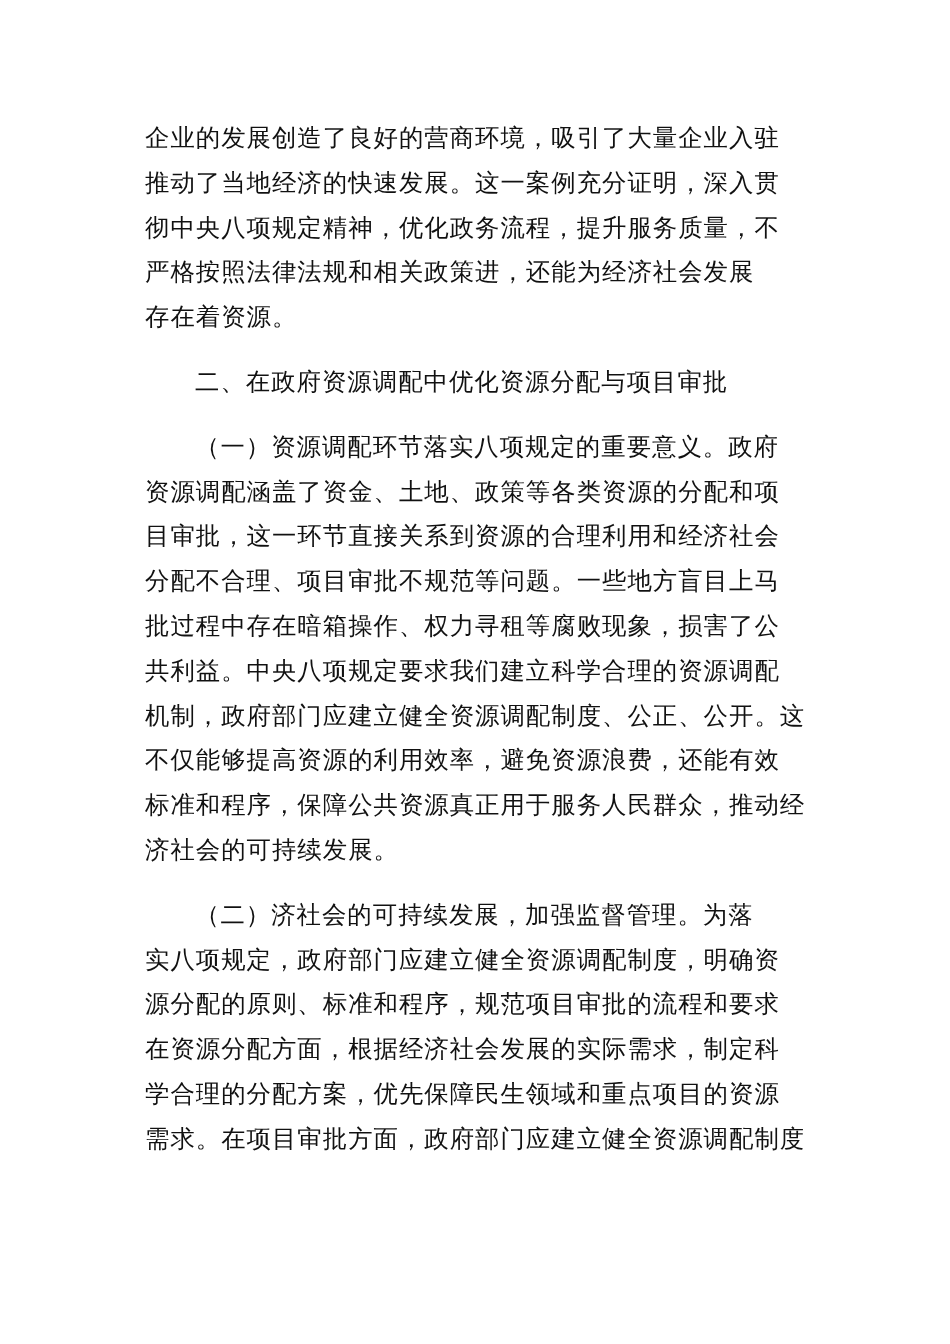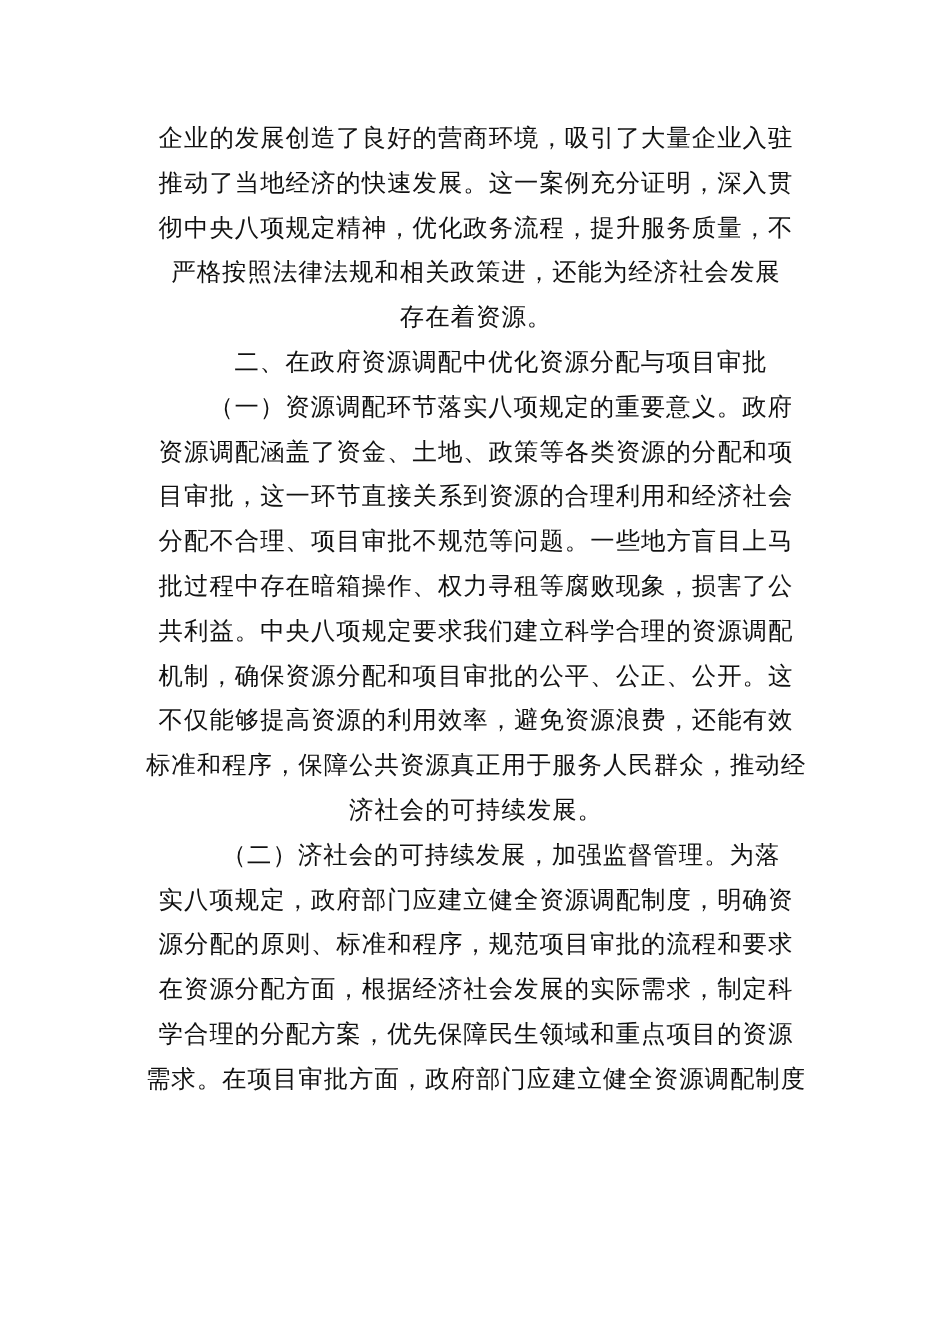--- a/index.html
+++ b/index.html
@@ -16,30 +16,30 @@
   .page {
     position: absolute;
     left: 145px;
     top: 116px;
     width: 662px;
     font-family: "DejaVu Sans", "Liberation Sans", sans-serif;
     font-size: 24.4px;
     line-height: 44.8px;
     color: #111111;
     letter-spacing: 1px;
-    text-align: center;
   }
   .line {
     display: block;
     white-space: nowrap;
     height: 44.8px;
     overflow: visible;
   }
   .indent {
     padding-left: 50px;
+    margin-top: 20px;
   }
 </style>
 </head>
 <body>
 
 <div class="page">
   <div class="paragraph">
     <span class="line">企业的发展创造了良好的营商环境，吸引了大量企业入驻</span>
     <span class="line">推动了当地经济的快速发展。这一案例充分证明，深入贯</span>
     <span class="line">彻中央八项规定精神，优化政务流程，提升服务质量，不</span>
@@ -49,21 +49,21 @@
   <div class="heading">
     <span class="line indent">二、在政府资源调配中优化资源分配与项目审批</span>
   </div>
   <div class="paragraph">
     <span class="line indent">（一）资源调配环节落实八项规定的重要意义。政府</span>
     <span class="line">资源调配涵盖了资金、土地、政策等各类资源的分配和项</span>
     <span class="line">目审批，这一环节直接关系到资源的合理利用和经济社会</span>
     <span class="line">分配不合理、项目审批不规范等问题。一些地方盲目上马</span>
     <span class="line">批过程中存在暗箱操作、权力寻租等腐败现象，损害了公</span>
     <span class="line">共利益。中央八项规定要求我们建立科学合理的资源调配</span>
-    <span class="line">机制，确保资源分配和项目审批的公平、公正、公开。这</span>
+    <span class="line">机制，政府部门应建立健全资源调配制度、公正、公开。这</span>
     <span class="line">不仅能够提高资源的利用效率，避免资源浪费，还能有效</span>
     <span class="line">标准和程序，保障公共资源真正用于服务人民群众，推动经</span>
     <span class="line">济社会的可持续发展。</span>
   </div>
   <div class="paragraph">
     <span class="line indent">（二）济社会的可持续发展，加强监督管理。为落</span>
     <span class="line">实八项规定，政府部门应建立健全资源调配制度，明确资</span>
     <span class="line">源分配的原则、标准和程序，规范项目审批的流程和要求</span>
     <span class="line">在资源分配方面，根据经济社会发展的实际需求，制定科</span>
     <span class="line">学合理的分配方案，优先保障民生领域和重点项目的资源</span>

